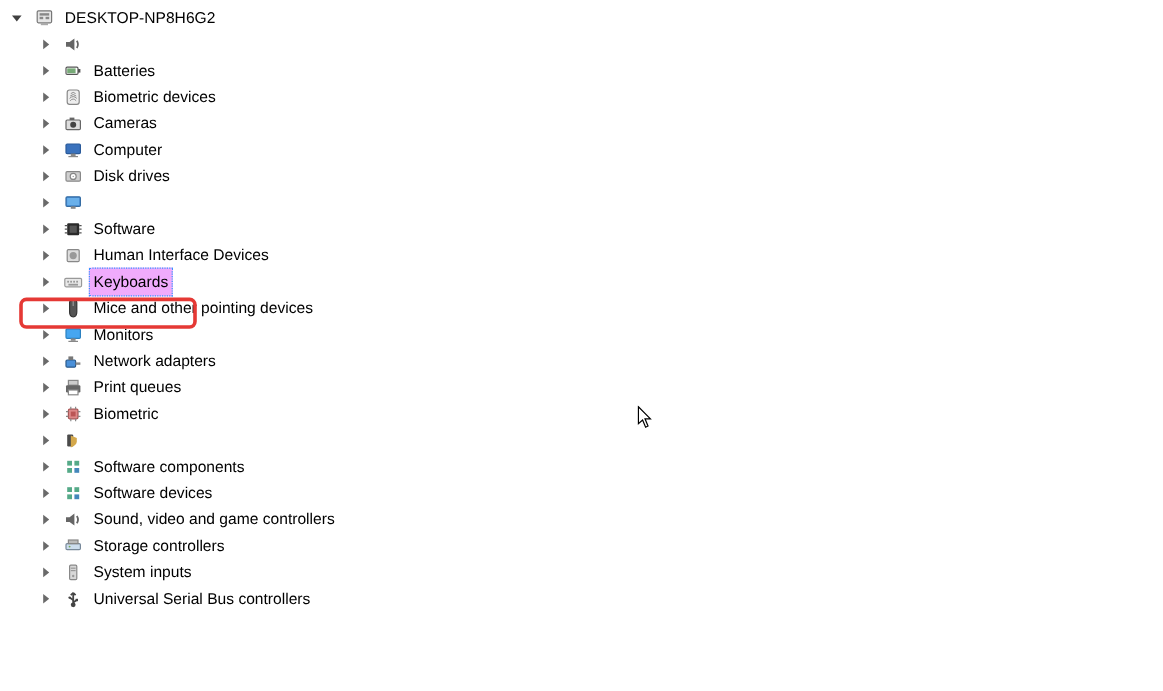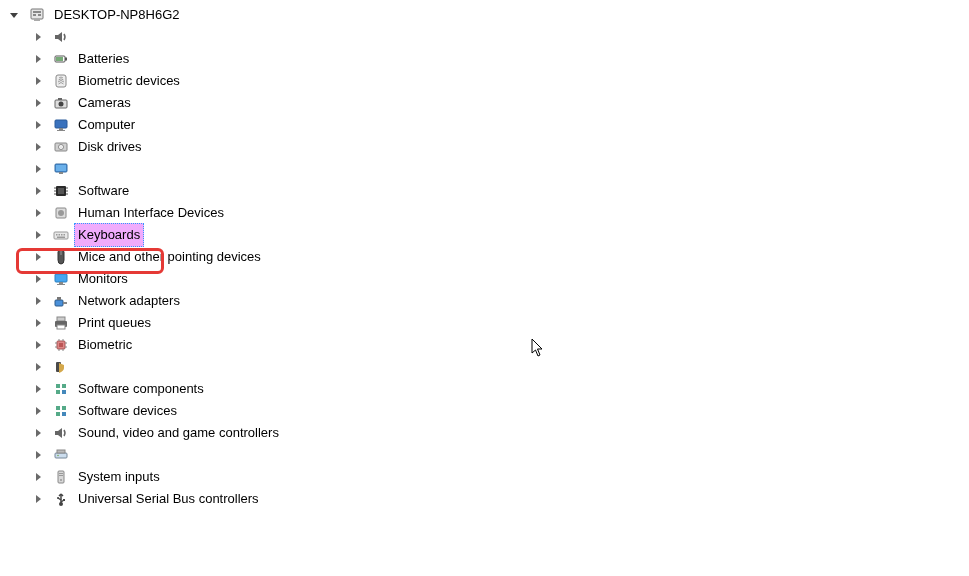--- a/index.html
+++ b/index.html
@@ -325,20 +325,21 @@
       </div>
       <div class="tree-row child-row">
         <span class="expand-icon chev-right"></span>
         <span class="dev-icon">
           <svg width="16" height="16" viewBox="0 0 16 16">
             <rect x="2" y="6" width="12" height="5" rx="1" fill="#cde" stroke="#789"></rect>
             <circle cx="5" cy="8.5" r="0.8" fill="#7a5"></circle>
             <rect x="4" y="3" width="8" height="3" fill="#bbb" stroke="#888"></rect>
           </svg>
         </span>
+        <span class="label">Storage controllers</span>
       </div>
       <div class="tree-row child-row">
         <span class="expand-icon chev-right"></span>
         <span class="dev-icon">
           <svg width="16" height="16" viewBox="0 0 16 16">
             <rect x="5" y="2" width="6" height="12" rx="1" fill="#d8d8d8" stroke="#888"></rect>
             <rect x="6" y="4" width="4" height="1" fill="#999"></rect>
             <rect x="6" y="6" width="4" height="1" fill="#999"></rect>
             <circle cx="8" cy="11" r="1" fill="#999"></circle>
           </svg>

